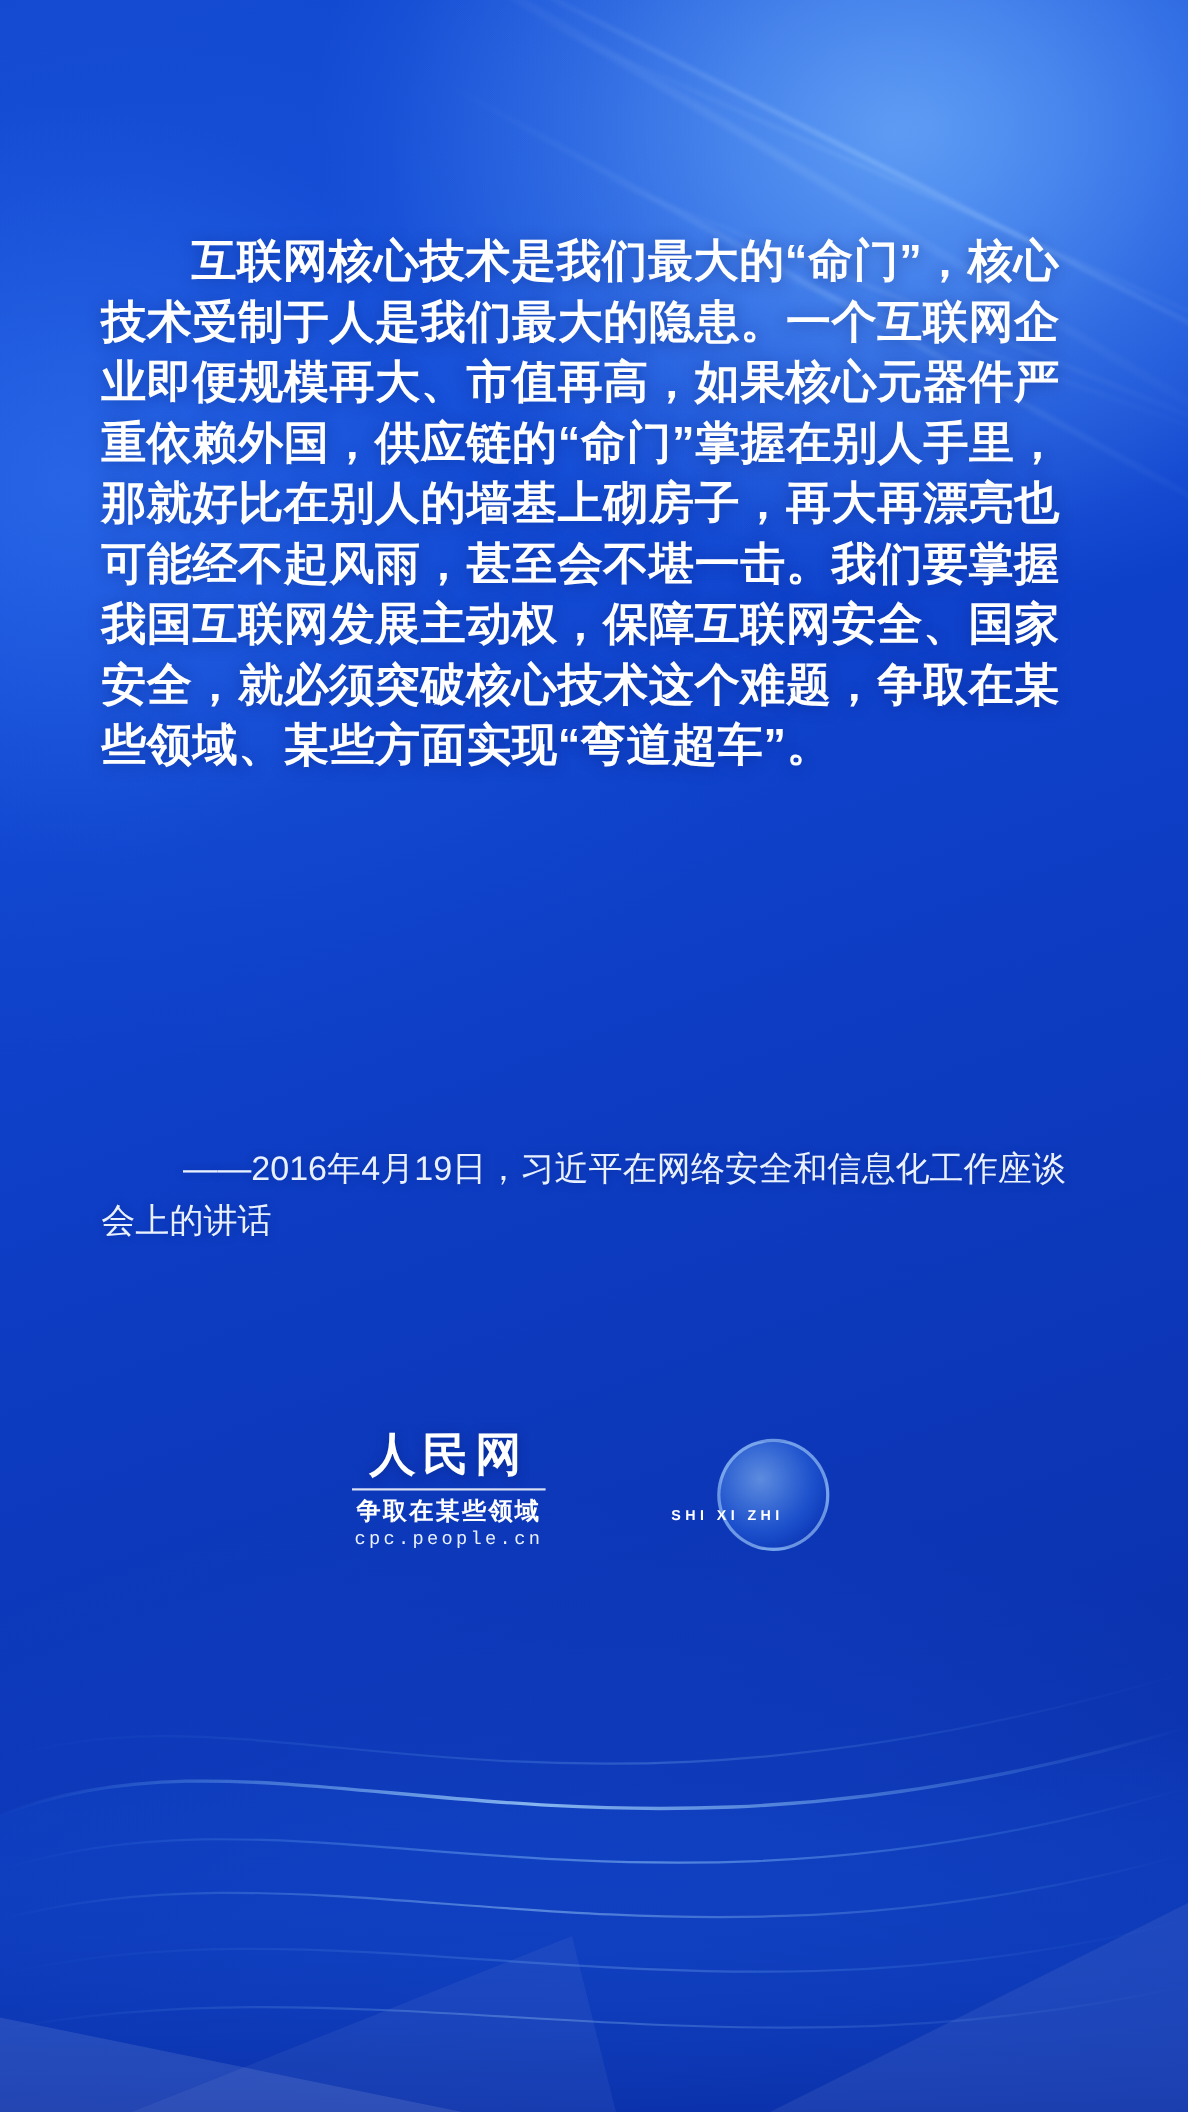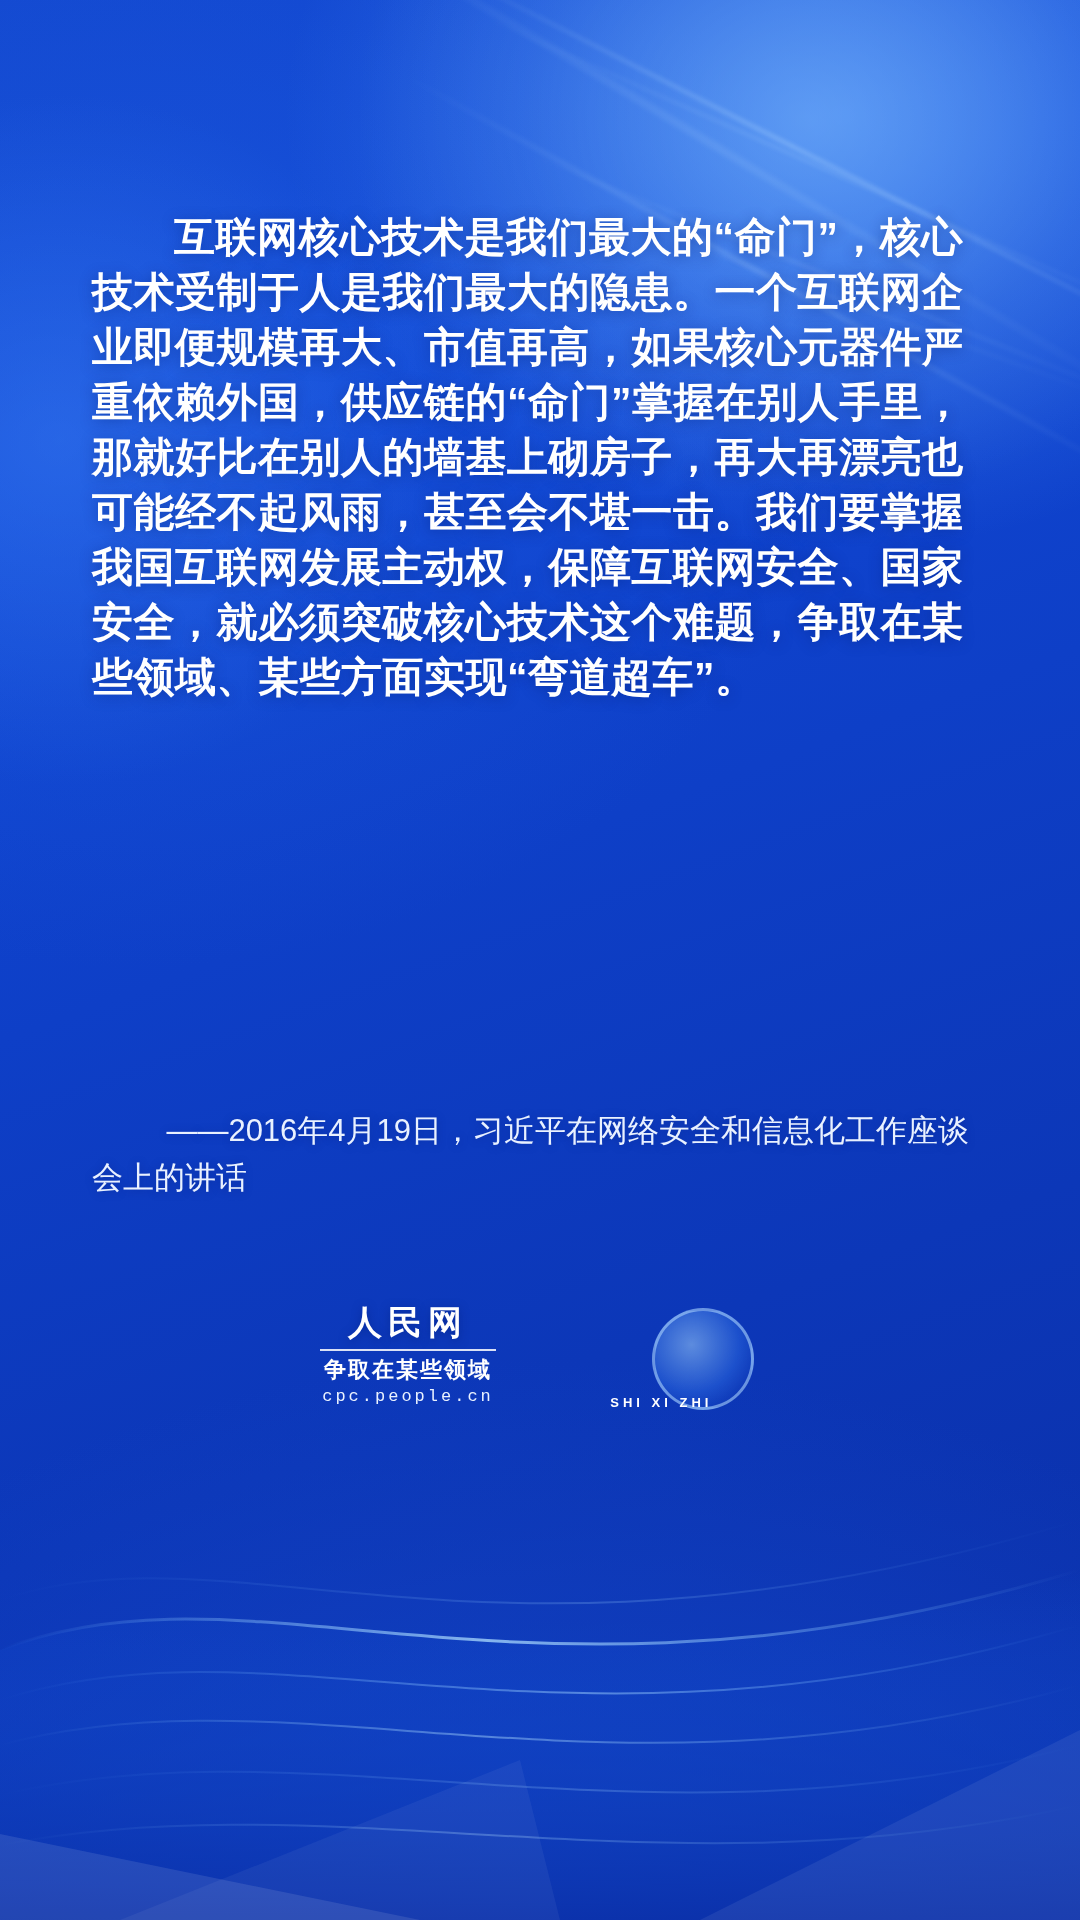--- a/index.html
+++ b/index.html
@@ -75,21 +75,21 @@
     line-height: 1.34;
     font-weight: 700;
     letter-spacing: 0.5px;
     text-indent: 2em;
     text-shadow: 0 2px 14px rgba(0,30,120,0.45);
     font-family: "Liberation Sans", "DejaVu Sans", sans-serif;
   }
 
   .attribution {
     position: absolute;
-    top: 1108px;
+    top: 1040px;
     left: 92px;
     width: 900px;
     color: #e9f1ff;
     font-size: 31px;
     line-height: 1.5;
     text-indent: 2.4em;
     font-weight: 400;
     text-shadow: 0 1px 8px rgba(0,30,120,0.4);
     font-family: "Liberation Sans", "DejaVu Sans", sans-serif;
   }
@@ -106,21 +106,21 @@
   }
 
   .logo-people {
     display: flex;
     flex-direction: column;
     align-items: center;
     color: #ffffff;
     line-height: 1;
   }
   .logo-people .cn-name {
-    font-size: 34px;
+    font-size: 42px;
     font-weight: 700;
     letter-spacing: 6px;
     font-family: "Liberation Serif", "DejaVu Serif", serif;
     text-shadow: 0 2px 10px rgba(0,30,120,0.5);
   }
   .logo-people .divider {
     width: 176px;
     height: 2px;
     background: rgba(255,255,255,0.85);
     margin: 9px 0 8px;
@@ -163,21 +163,21 @@
     color: #ffffff;
     font-size: 52px;
     font-weight: 700;
     font-style: italic;
     letter-spacing: 3px;
     font-family: "Liberation Serif", "DejaVu Serif", serif;
     text-shadow: 0 3px 12px rgba(0,30,120,0.55);
   }
   .logo-shixizhi .py {
     position: absolute;
-    bottom: 8px;
+    bottom: 33px;
     left: 50%;
     transform: translateX(-34%);
     font-size: 13px;
     letter-spacing: 4px;
     color: #ffffff;
     font-family: "Liberation Sans", sans-serif;
     font-weight: 700;
     text-align: center;
   }
 </style>

